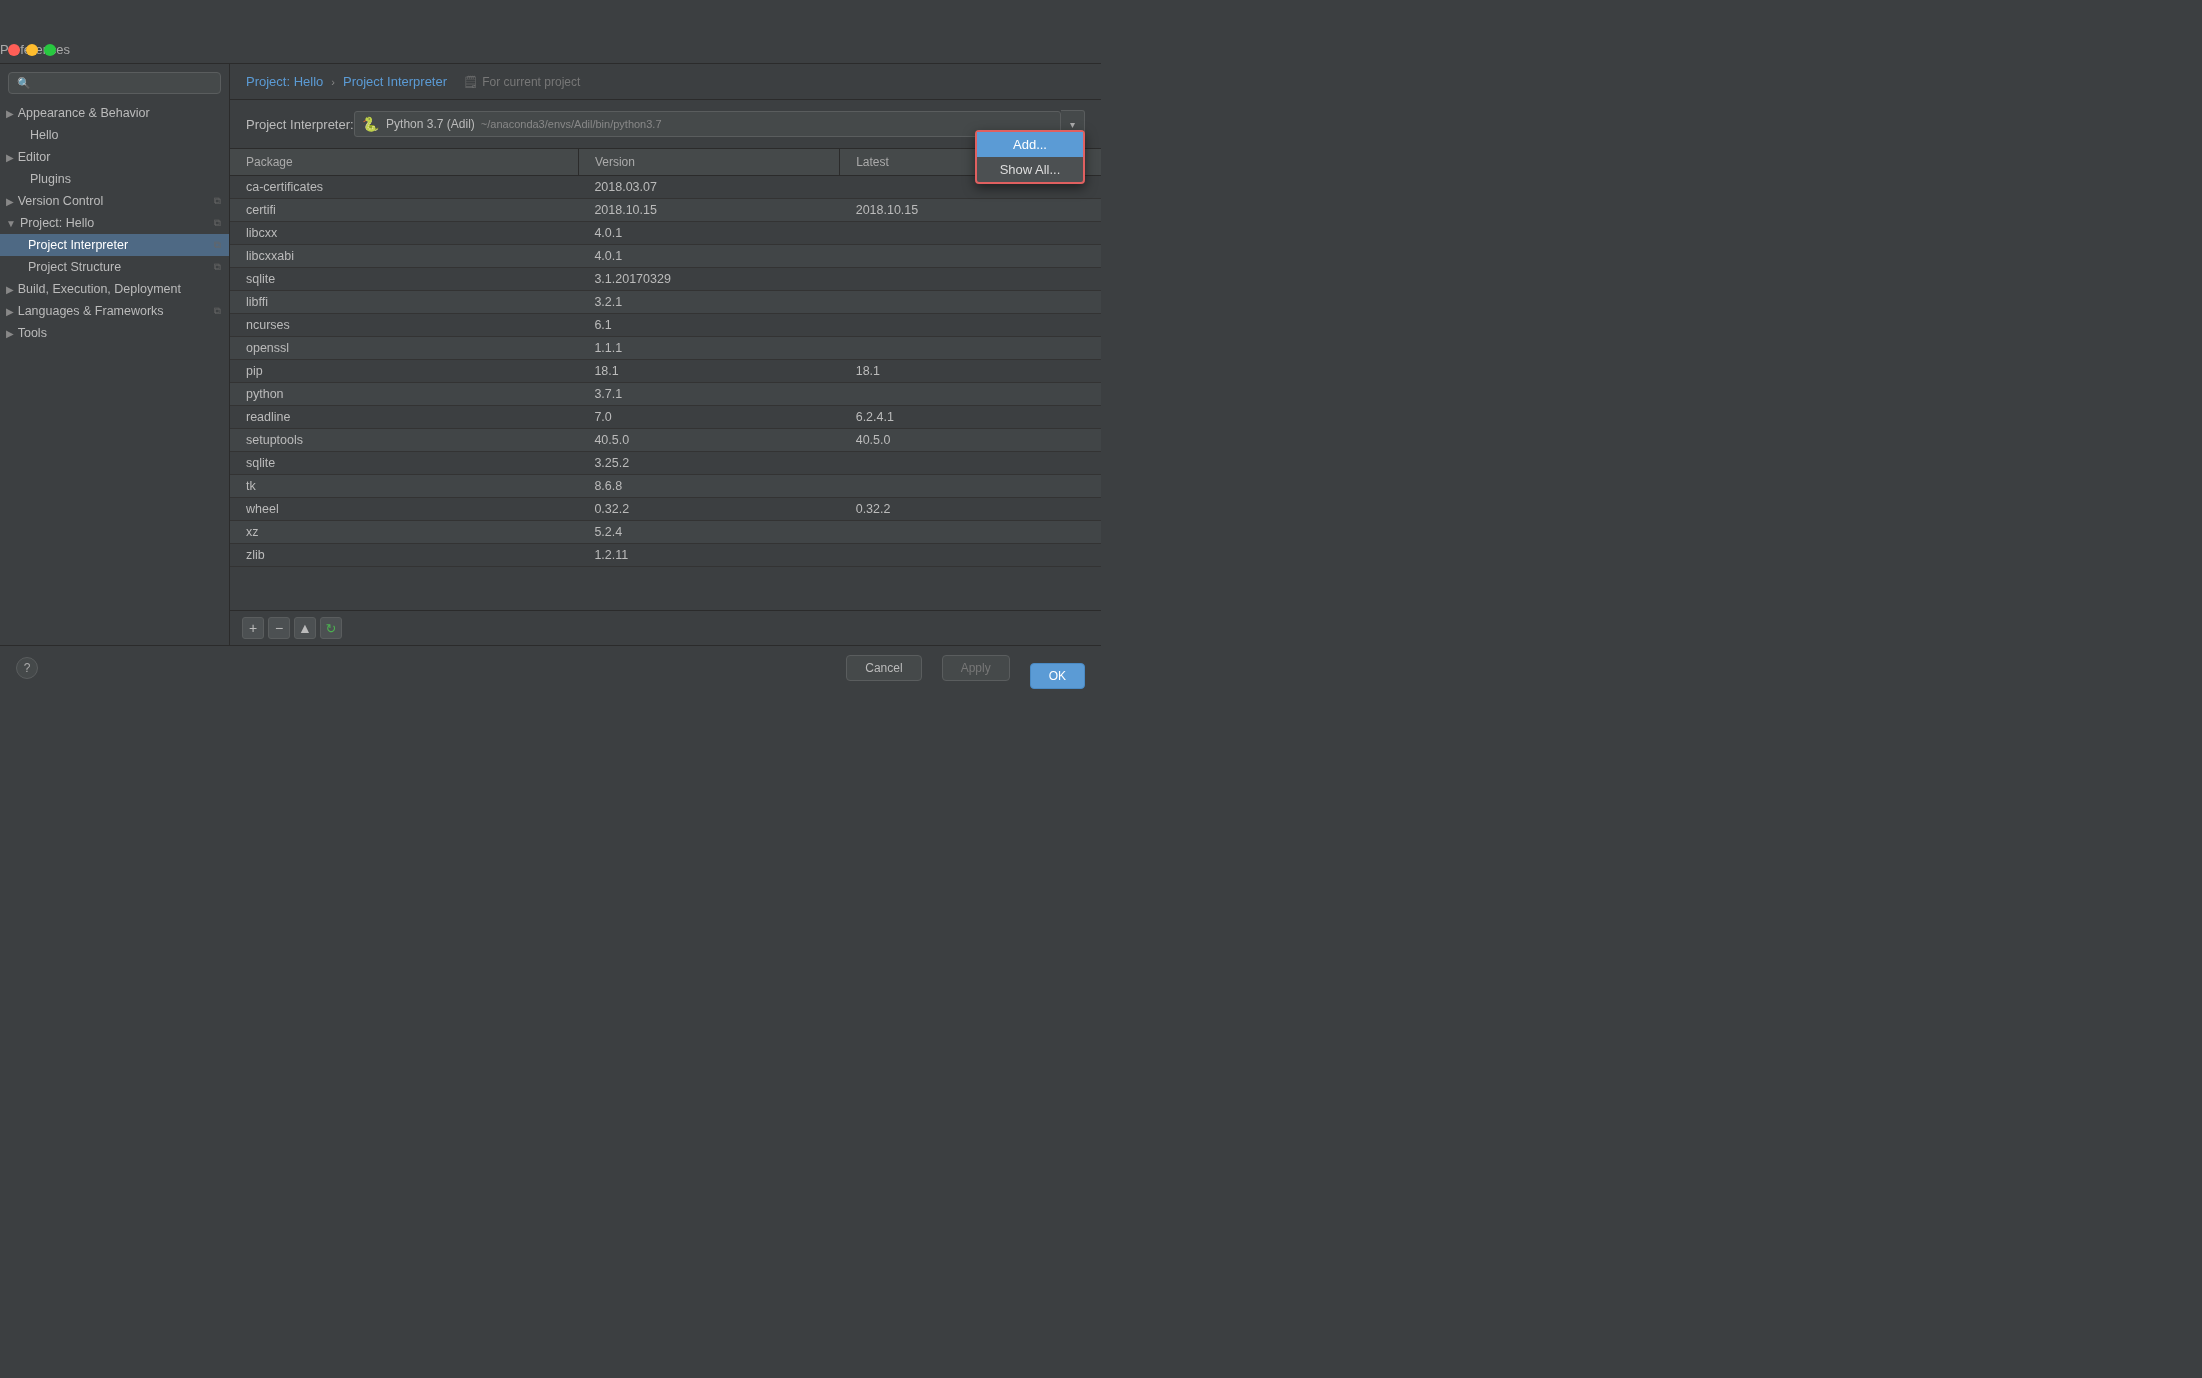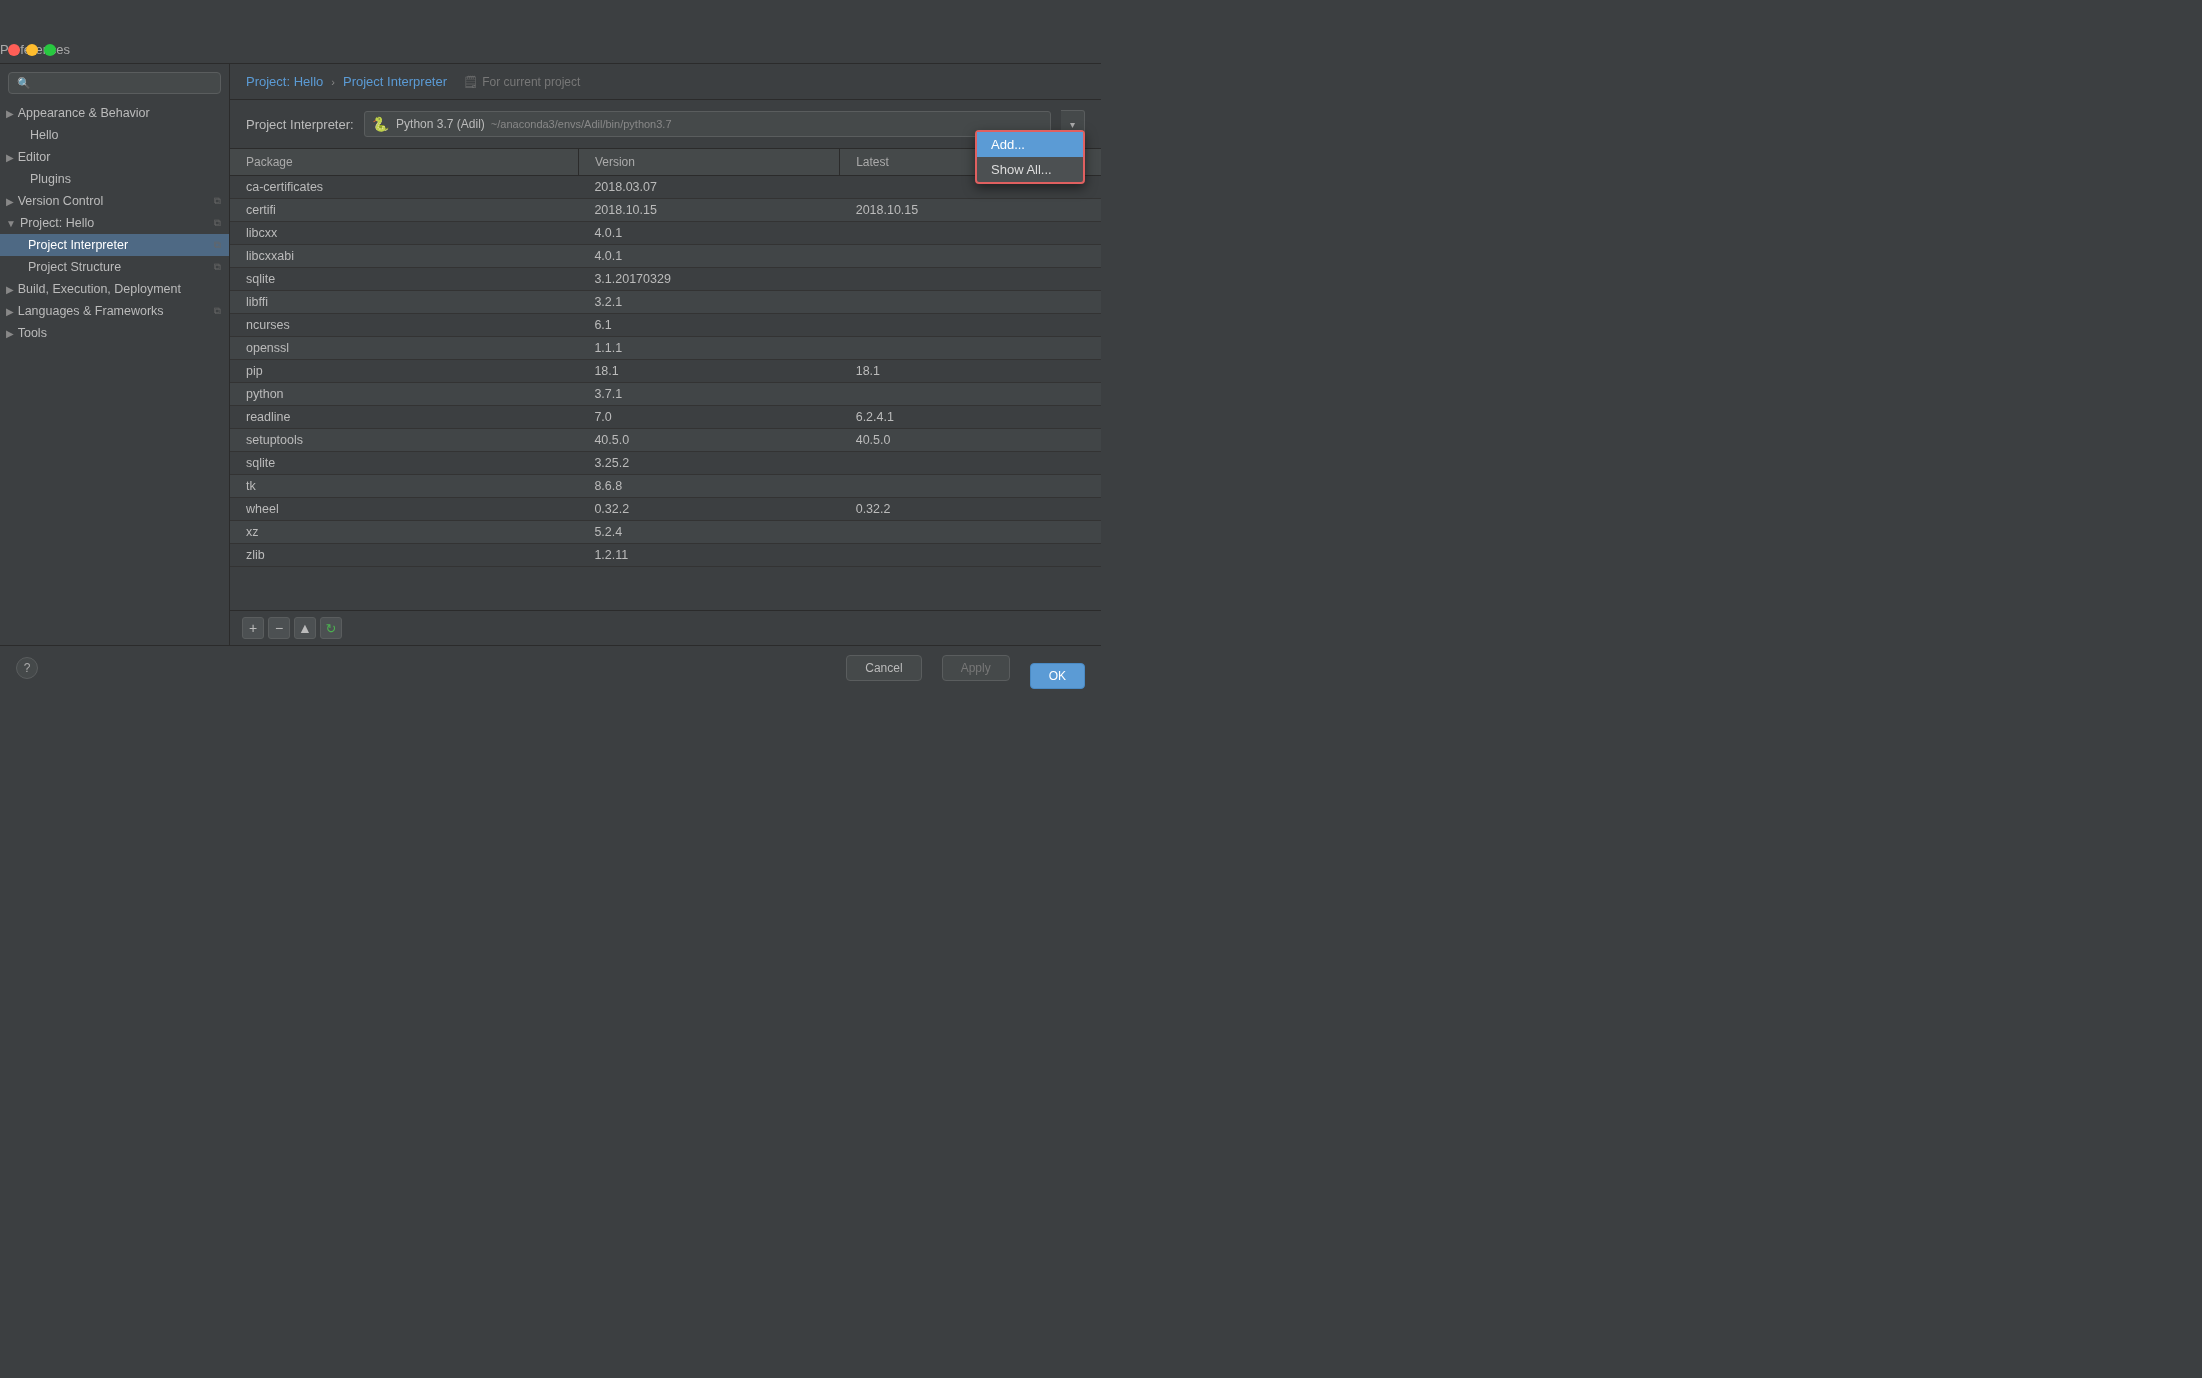--- a/index.html
+++ b/index.html
@@ -135,23 +135,23 @@
       align-items: center;
       gap: 4px;
       color: #777;
       font-size: 12px;
       margin-left: 8px;
     }
     .interpreter-row {
       padding: 10px 16px;
       display: flex;
       align-items: center;
-      gap: 10px;
       border-bottom: 1px solid #2b2b2b;
       position: relative;
+      text-align: center;
     }
     .interpreter-label { color: #bbb; font-size: 13px; }
     .interpreter-selector {
       flex: 1;
       background: #45494a;
       border: 1px solid #5a5d5e;
       border-radius: 3px;
       padding: 4px 8px;
       display: flex;
       align-items: center;

